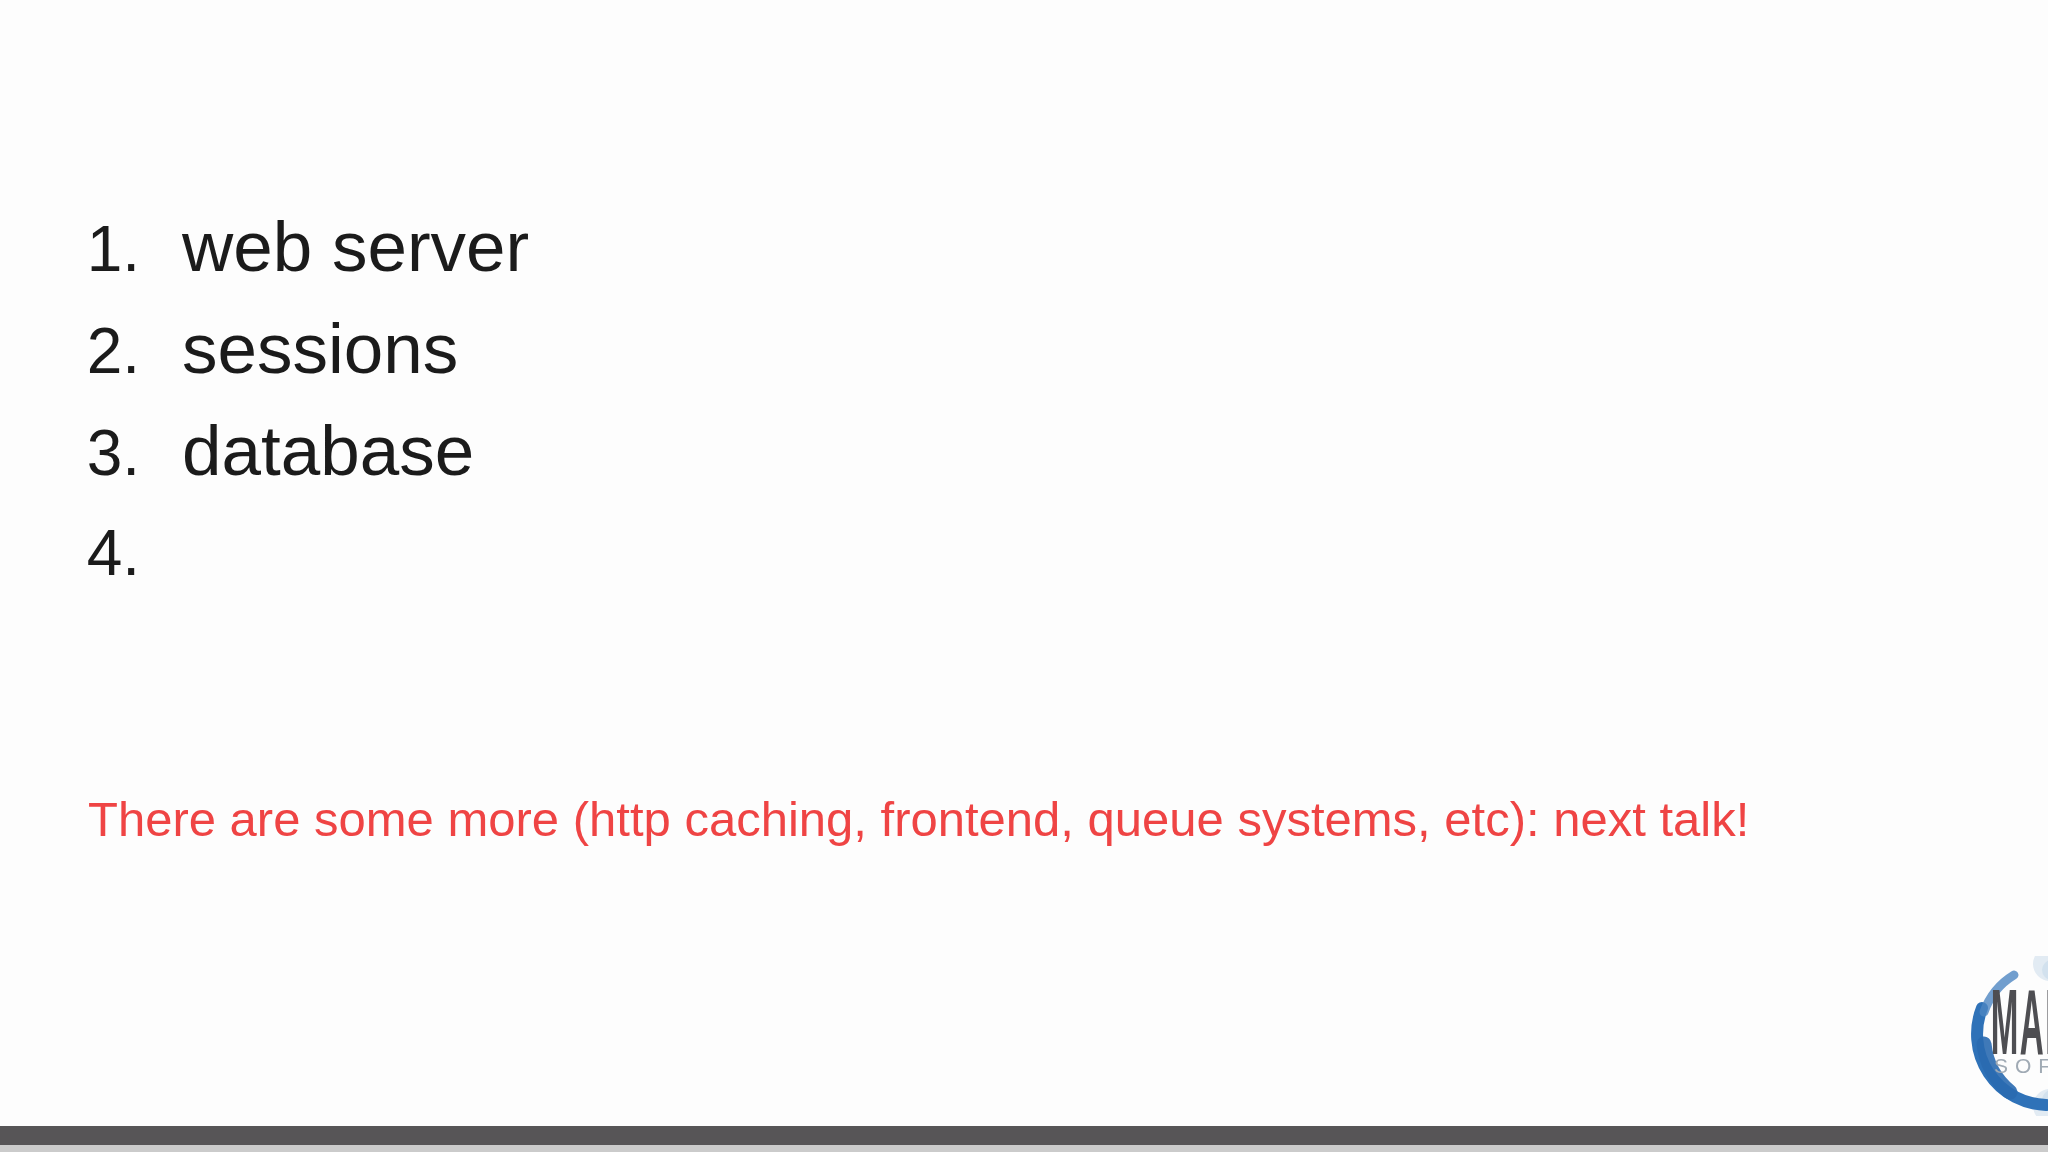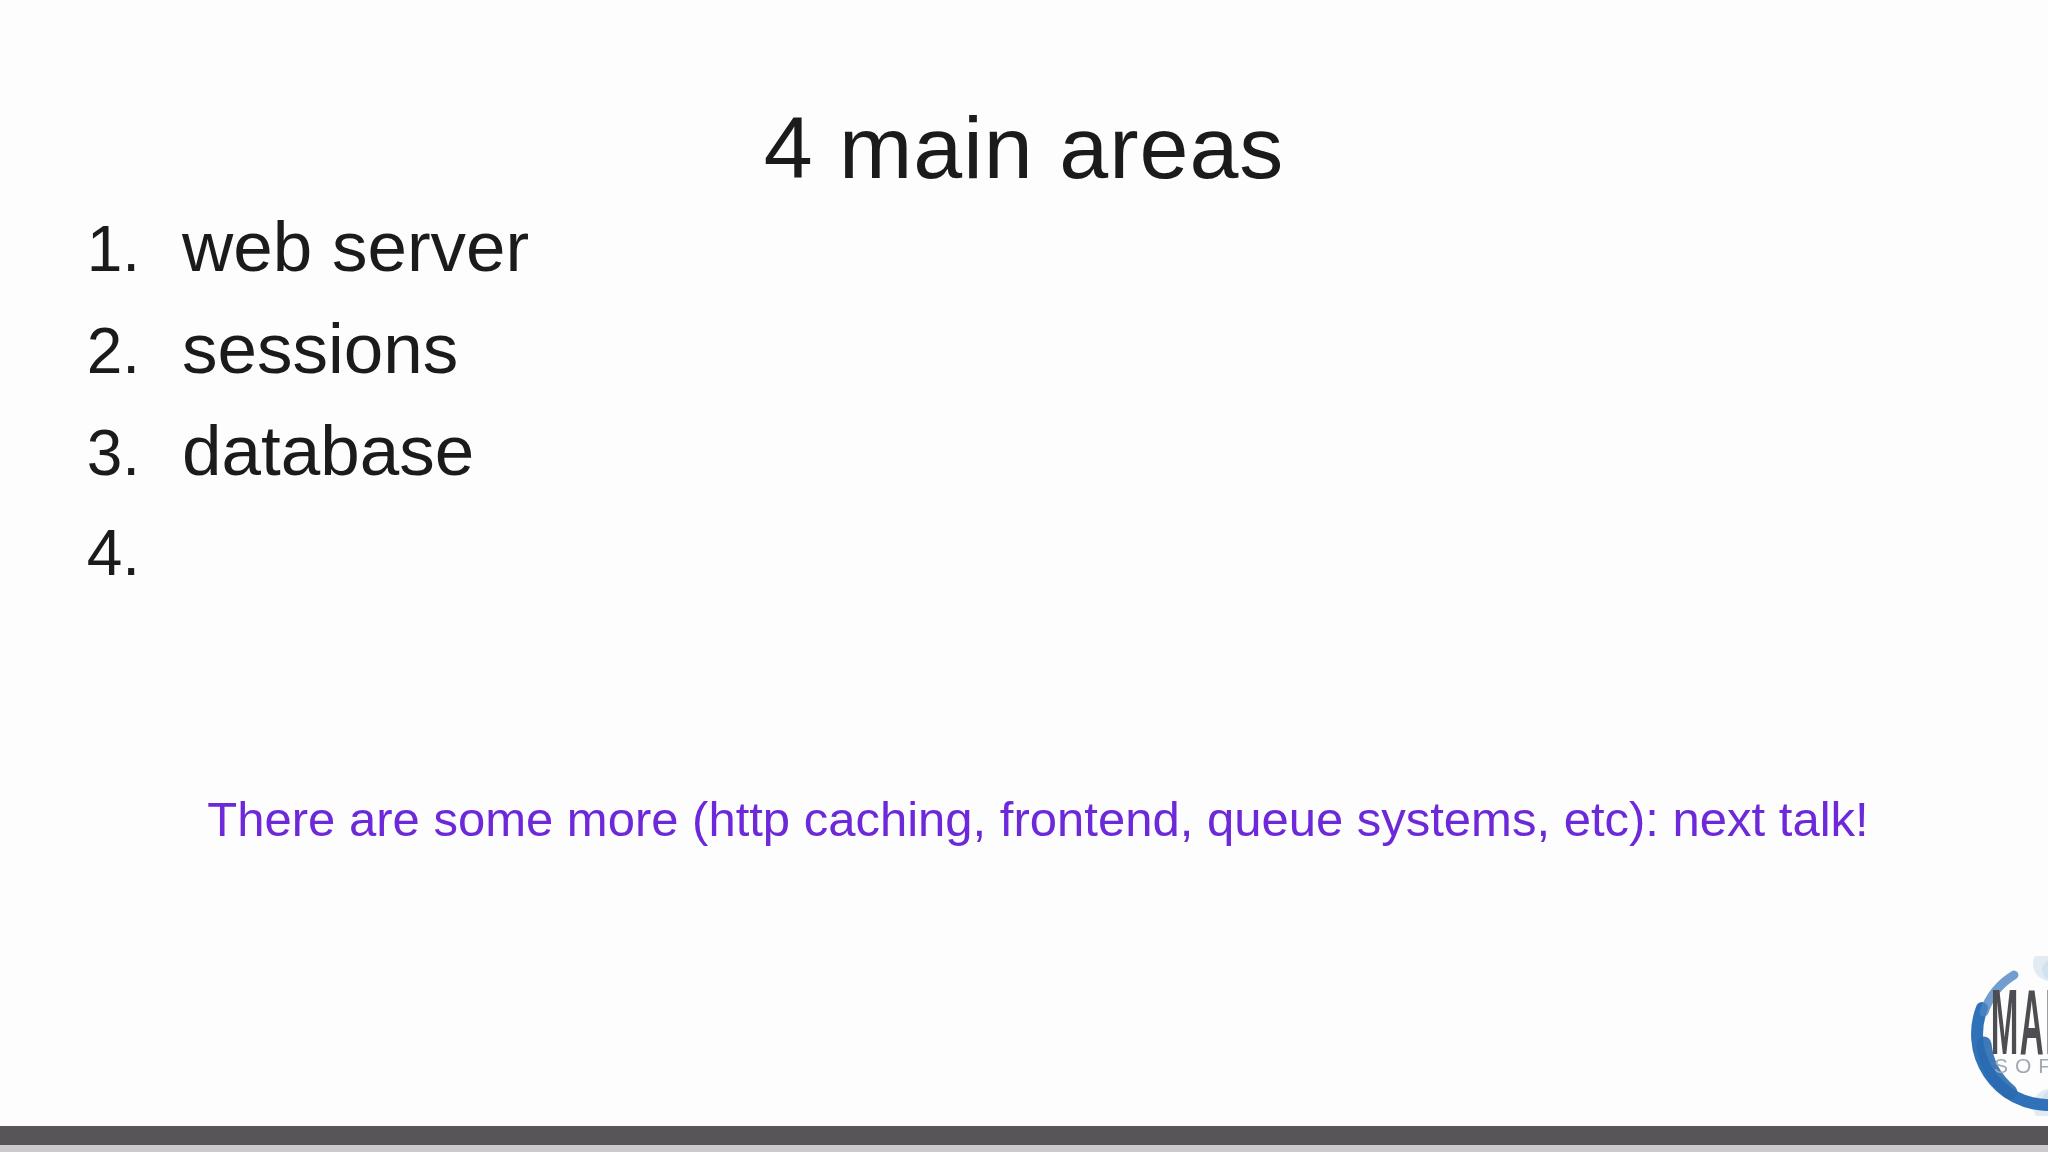--- a/index.html
+++ b/index.html
@@ -49,22 +49,21 @@
   .list-item .label {
     margin-left: 42px;
   }
   .footnote {
     position: absolute;
     top: 742px;
     left: 88px;
     width: 1900px;
     font-size: 49px;
     font-weight: 300;
-    color: #6d28d9;
-    text-align: center;
+    color: #ef4444;
   }
   .logo {
     position: absolute;
     left: 1970px;
     top: 956px;
     width: 160px;
     height: 160px;
     text-align: center;
   }
   .bottom-bar {
@@ -82,21 +81,20 @@
     width: 2048px;
     height: 7px;
     background: #cbcbcb;
   }
 </style>
 </head>
 <body>
 
 <div class="slide">
 
-  <h1 class="slide-title">4 main areas</h1>
 
   <div class="main-list">
     <div class="list-item">
       <span class="num">1.</span>
       <span class="label">web server</span>
     </div>
     <div class="list-item">
       <span class="num">2.</span>
       <span class="label">sessions</span>
     </div>

